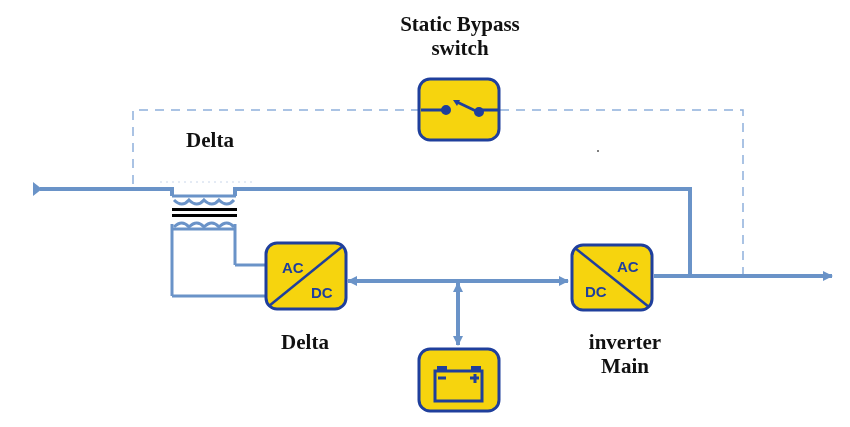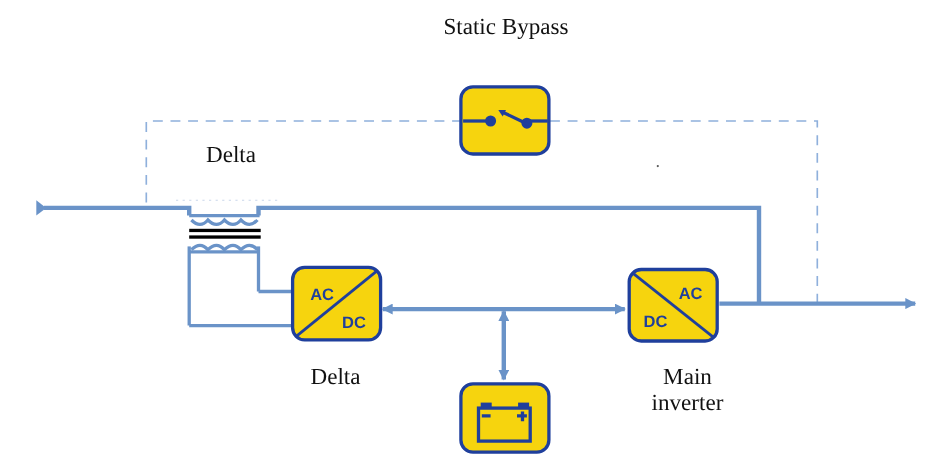--- a/index.html
+++ b/index.html
@@ -1,19 +1,19 @@
 <!DOCTYPE html>
 <html><head>
 <meta charset="utf-8">
 <style>
   html, body { margin:0; padding:0; background:#ffffff; }
   body { width:850px; height:427px; position:relative; overflow:hidden; font-family:"Liberation Serif","DejaVu Serif",serif; }
   #diagram { position:absolute; left:0; top:0; }
   .lbl { position:absolute; text-align:center; color:#111; font-size:21px; line-height:24px; white-space:nowrap; }
-  .lbl span { display:block; }
+  .lbl span { display:block;font-weight:bold; }
 </style>
 </head>
 <body>
 
 <svg id="diagram" width="850" height="427" viewBox="0 0 850 427">
   <defs>
     <marker id="arr" markerWidth="10" markerHeight="10" refX="9" refY="5" orient="auto" markerUnits="userSpaceOnUse">
       <path d="M0,0 L10,5 L0,10 Z" fill="#6a93c8"></path>
     </marker>
     <marker id="arrS" markerWidth="10" markerHeight="10" refX="1" refY="5" orient="auto" markerUnits="userSpaceOnUse">
@@ -87,23 +87,24 @@
       <rect x="471" y="366" width="10" height="4" fill="#1f3f9c" stroke="none"></rect>
       <line x1="438" y1="378" x2="446" y2="378"></line>
       <line x1="470" y1="378" x2="479" y2="378"></line>
       <line x1="475" y1="374" x2="475" y2="383"></line>
     </g>
   </g>
 </svg>
 
 <div class="lbl" style="left:395px;top:12px;width:130px;">
   <span>Static Bypass</span>
+  <span>switch</span>
 </div>
 <div class="lbl" style="left:150px;top:128px;width:120px;">
   <span>Delta</span>
 </div>
 <div class="lbl" style="left:250px;top:330px;width:110px;">
   <span>Delta</span>
 </div>
 <div class="lbl" style="left:570px;top:330px;width:110px;">
+  <span>inverter</span>
   <span>Main</span>
-  <span>inverter</span>
 </div>
 
 </body></html>

